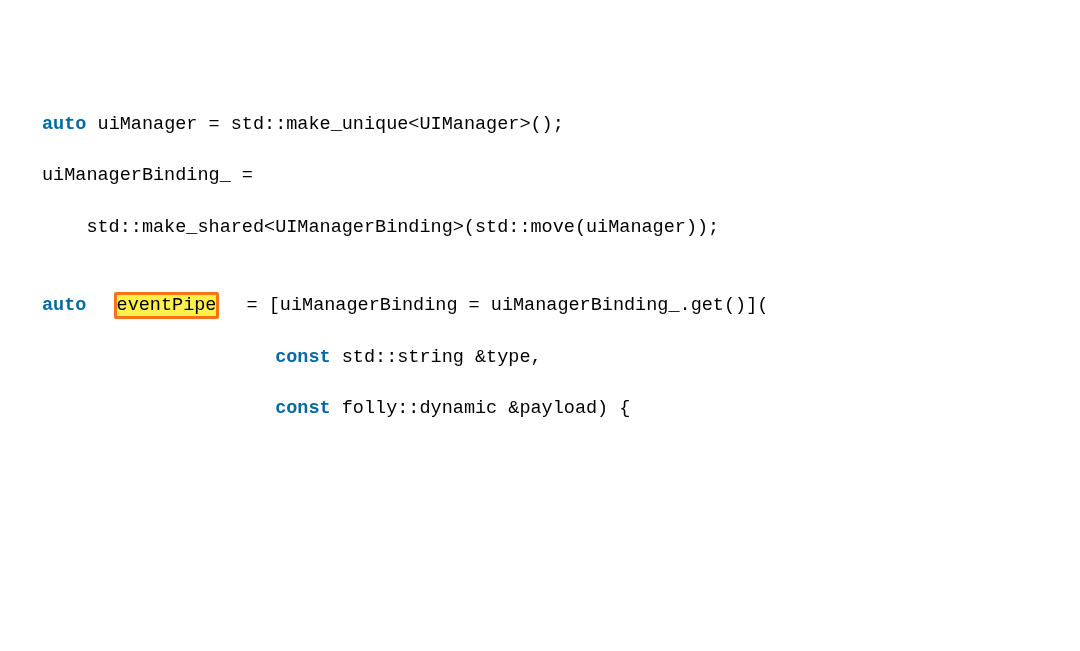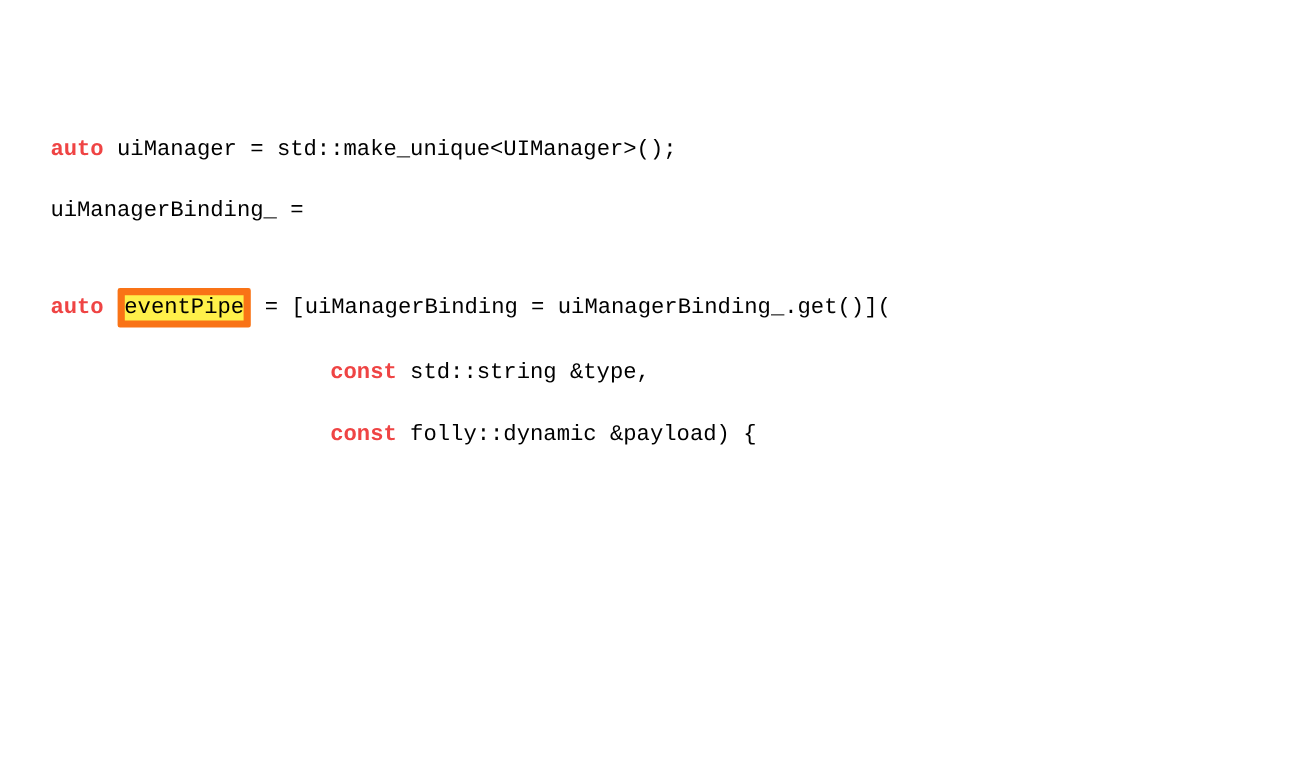--- a/index.html
+++ b/index.html
@@ -7,42 +7,43 @@
     background: #ffffff;
     font-family: Menlo, "Courier New", monospace;
     font-size: 18.5px;
     line-height: 1.4;
     padding: 8px 0 8px 12px;
     color: #000;
     white-space: pre;
     position: relative;
   }
   pre { font-family: inherit; white-space: pre; margin: 0; }
-  .kw { color: #ef4444; font-weight: bold; }
+  .kw { color: #0369a1; font-weight: bold; }
   .cursor-line {
     background: #fffdf0;
   }
   .hl {
     background: #fff04a;
-    border: 6px solid #f97316;
+    border: 3px solid #f97316;
     border-radius: 2px;
     padding: 0;
-    margin: -1px 0;
+    margin: -1px 16px;
     display: inline-block;
     line-height: 1.15;
   }
   .line { padding-left: 30px; }
 </style>
 </head>
 <body>
 
 
 
 <pre><div class="line"><span class="kw">auto</span><span> uiManager = std::make_unique&lt;UIManager&gt;();</span></div>
 <div class="line"><span>uiManagerBinding_ =</span></div>
+<div class="line"><span>    std::make_shared&lt;UIManagerBinding&gt;(std::move(uiManager));</span></div>
 <div class="line"><span></span></div>
 <div class="line"><span class="kw">auto</span><span> </span><span class="hl">eventPipe</span><span> = [uiManagerBinding = uiManagerBinding_.get()](</span></div>
 <div class="line"><span>                     </span><span class="kw">const</span><span> std::string &amp;type,</span></div>
 <div class="line"><span>                     </span><span class="kw">const</span><span> folly::dynamic &amp;payload) {</span></div>
 
 <div class="line"><span></span></div>
 
 
 <div class="line cursor-line" style="position:relative"><span></span></div>
 

